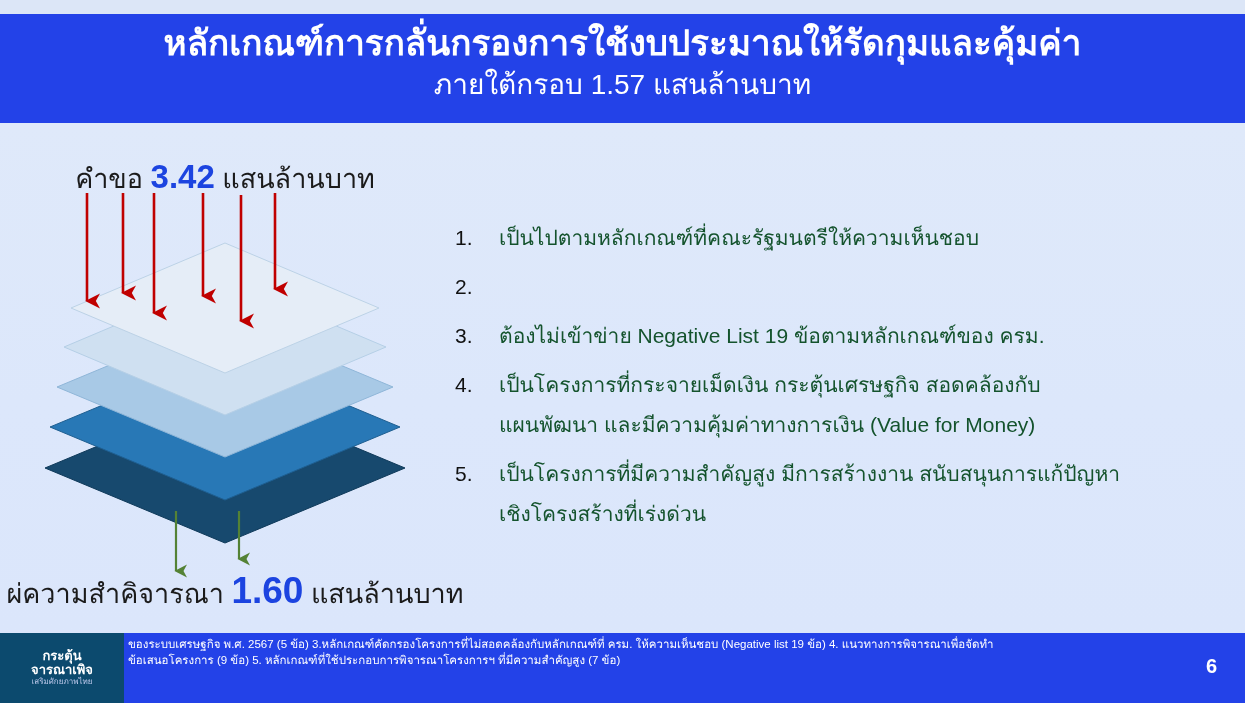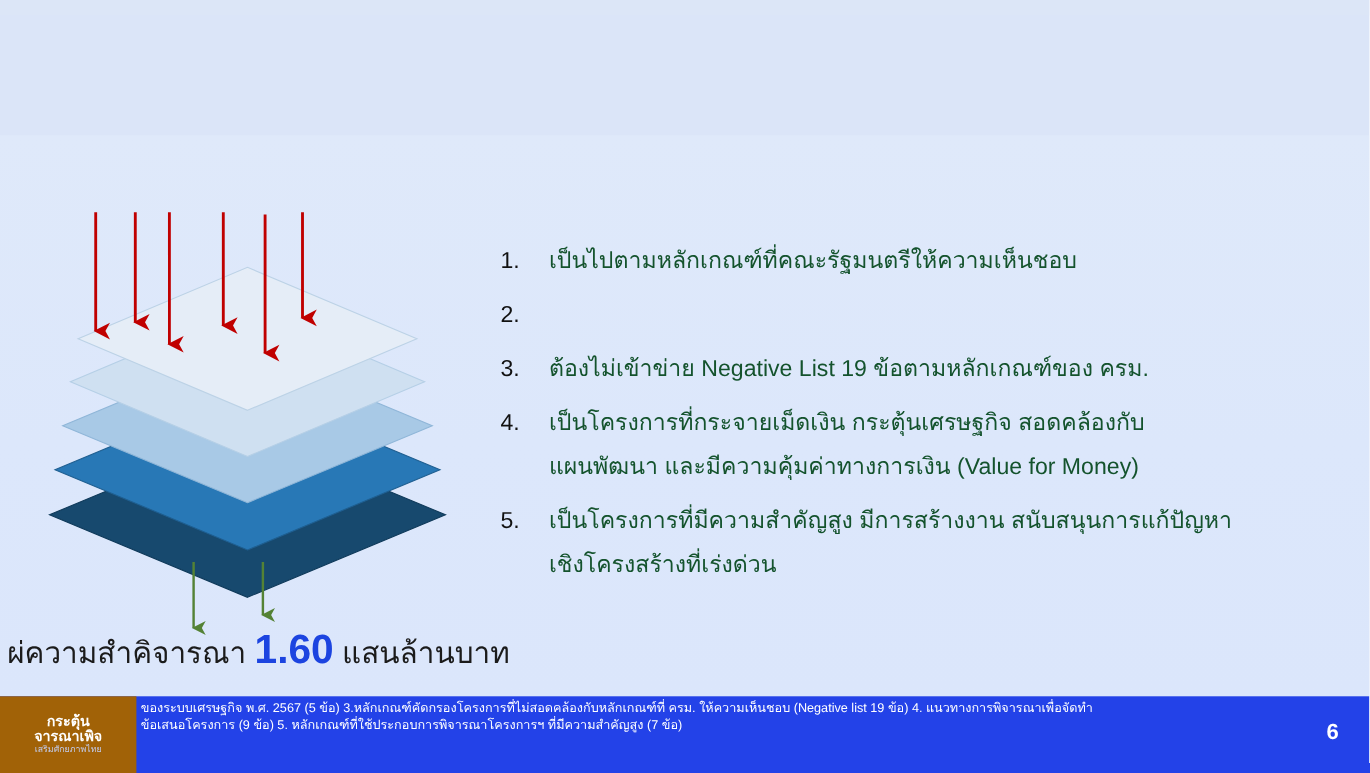--- a/index.html
+++ b/index.html
@@ -133,21 +133,21 @@
   .footer-band {
     position: absolute;
     left: 0; top: 633px;
     width: 1245px; height: 70px;
     background: #2342e8;
   }
   .footer-logo {
     position: absolute;
     left: 0px; top: 633px;
     width: 124px; height: 70px;
-    background: #a16207;
+    background: #0c4a6e;
     display: flex;
     flex-direction: column;
     align-items: center;
     justify-content: center;
     line-height: 1.05;
   }
   .footer-logo .lg1,
   .footer-logo .lg2 {
     color: #ffffff;
     font-size: 13px;
@@ -182,25 +182,32 @@
     font-weight: 600;
   }
 </style>
 </head>
 <body>
 
 <div id="slide">
 
   <div class="top-strip"></div>
 
+  <div class="header-band">
+    <div class="header-title">หลักเกณฑ์การกลั่นกรองการใช้งบประมาณให้รัดกุมและคุ้มค่า</div>
+    <div class="header-subtitle">ภายใต้กรอบ 1.57 แสนล้านบาท</div>
+  </div>
 
   <div class="body-area"></div>
 
   <div class="diagram-wrap">
 
+    <div class="label-top">
+      <span>คำขอ </span><span class="amount">3.42</span><span> แสนล้านบาท</span>
+    </div>
 
     <svg class="stack-svg" width="390" height="400" viewBox="0 0 390 400">
       <defs>
         <marker id="redhead" markerWidth="7" markerHeight="7" refX="3.3" refY="5.6" orient="auto" markerUnits="strokeWidth">
           <path d="M0.4,0.6 L3.3,6.3 L6.2,0.6 L3.3,2.2 Z" fill="#c00000"></path>
         </marker>
         <marker id="greenhead" markerWidth="7" markerHeight="7" refX="3.3" refY="5.6" orient="auto" markerUnits="strokeWidth">
           <path d="M0.4,0.6 L3.3,6.3 L6.2,0.6 L3.3,2.2 Z" fill="#548235"></path>
         </marker>
       </defs>

